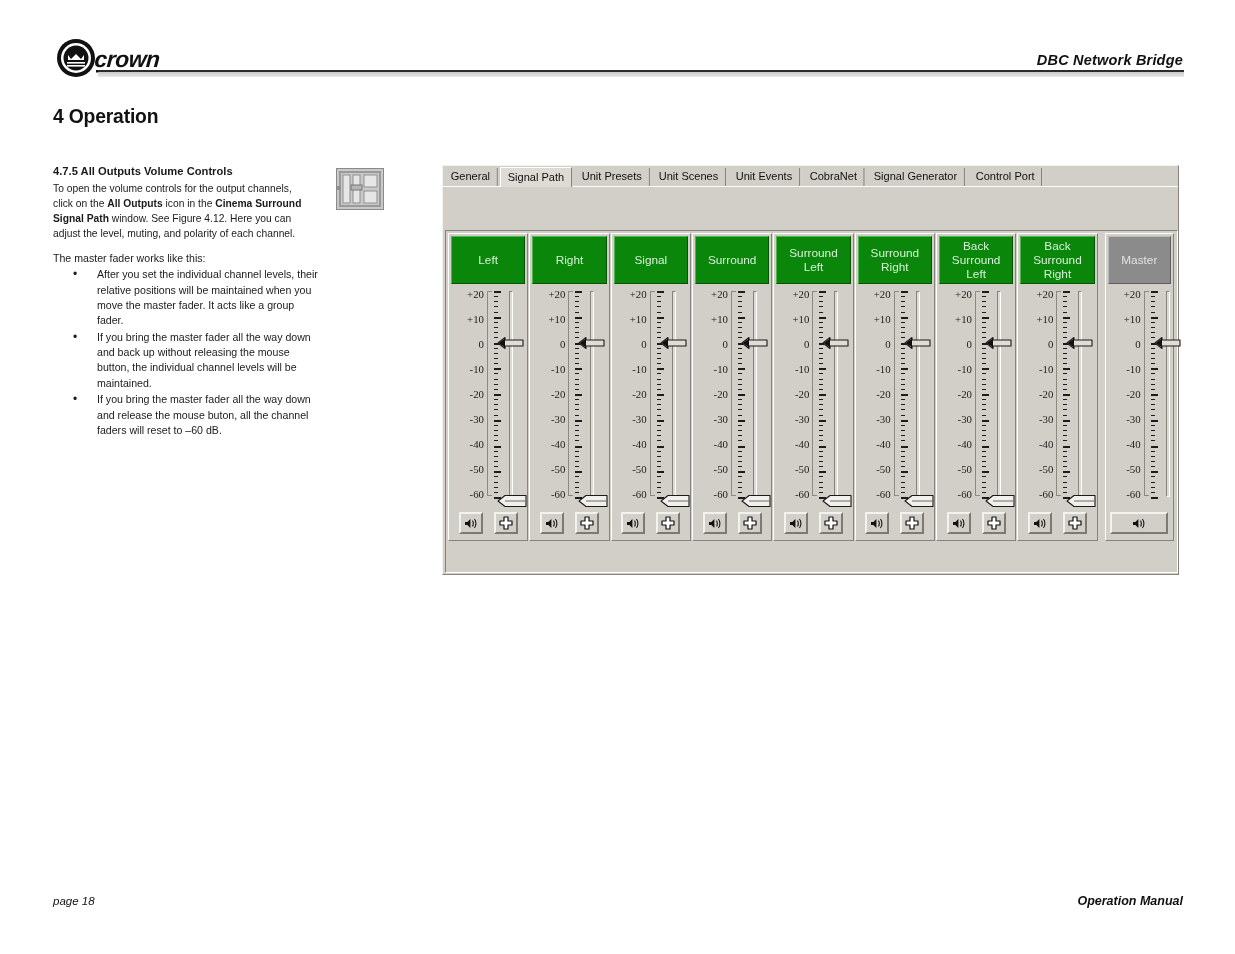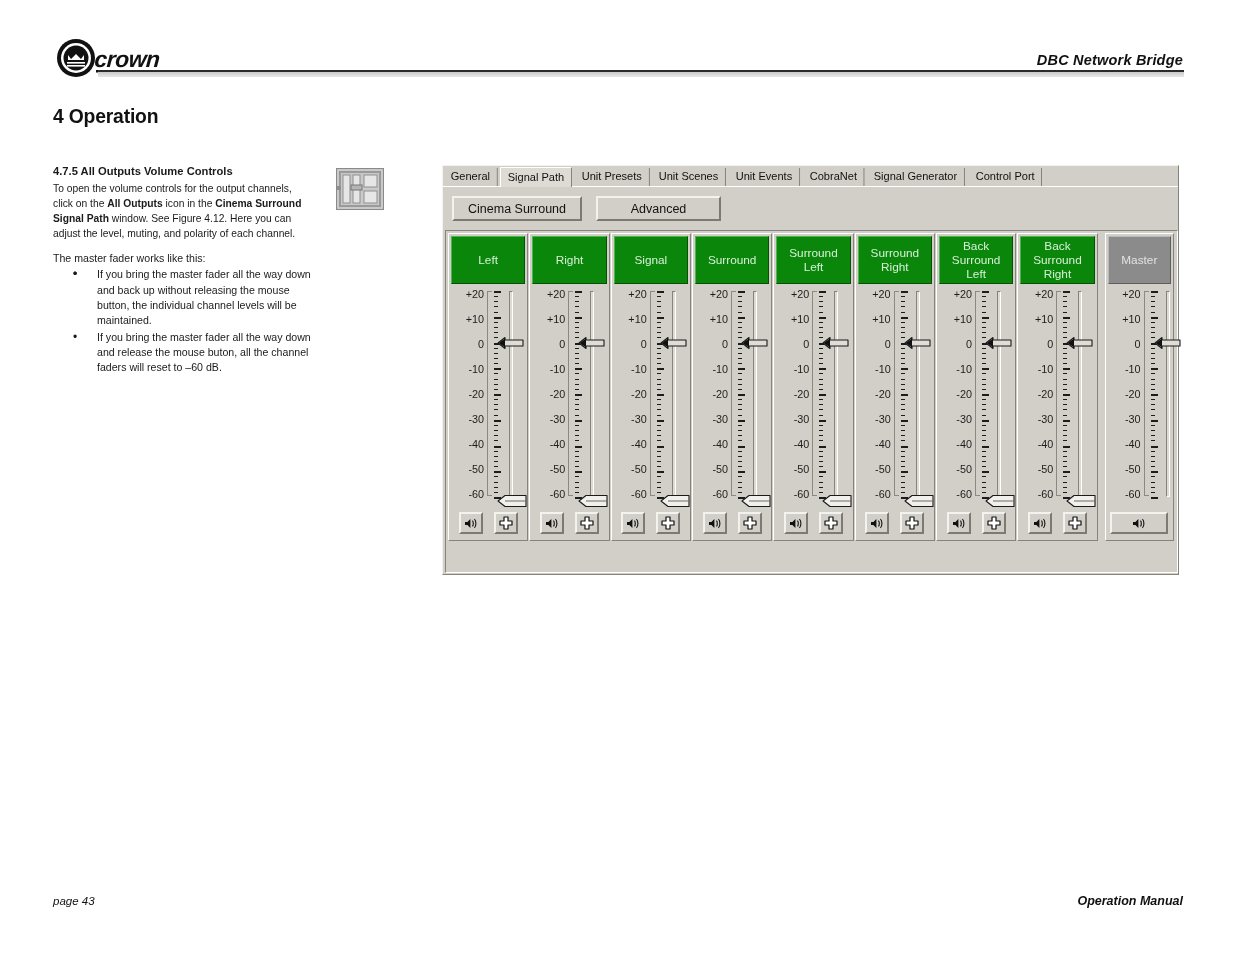--- a/index.html
+++ b/index.html
@@ -123,21 +123,21 @@
     display: flex; align-items: center; justify-content: center; text-align: center;
     font-size: 11.8px; line-height: 14px;
     border-top: 1px solid #4fb34f; border-left: 1px solid #4fb34f;
     border-right: 1px solid #055205; border-bottom: 1px solid #055205;
   }
   .strip.master .ch-head { background: #8b8b8b; color: #e2e2e2;
     border-top: 1px solid #b9b9b9; border-left: 1px solid #b9b9b9;
     border-right: 1px solid #5e5e5e; border-bottom: 1px solid #5e5e5e; }
 
   
-  .fader { position: relative; height: 214px; margin: 2px 2px 0 2px; }
+  .fader { position: relative; height: 214px; margin: 2px 2px 0 2px; font-family: Liberation Serif, serif; }
   .scale { position: absolute; left: 0; top: 2px; width: 36px; }
   .scale div {
     font-size: 10.8px; color: #1c1c1c; text-align: right;
     height: 25px; line-height: 12px; padding-right: 3px;
   }
   .axisline {
     position: absolute; left: 36px; top: 5px; width: 1px; height: 205px;
     background: #8c8981;
   }
   .axiscap-t { position: absolute; left: 36px; top: 5px; width: 5px; height: 1px; background: #8c8981; }
@@ -224,21 +224,21 @@
   <div class="hdr-rule-dark"></div>
   <div class="hdr-rule-light"></div>
   <div class="hdr-title">DBC Network Bridge</div>
   <div class="chapter-title">4 Operation</div>
 
   <div class="col">
     <div class="sec-head">4.7.5 All Outputs Volume Controls</div>
     <p class="body-p"><span>To open the volume controls for the output channels, click on the </span><b>All Outputs</b><span> icon in the </span><b>Cinema Surround Signal Path</b><span> window. See Figure 4.12. Here you can adjust the level, muting, and polarity of each channel.</span></p>
     <p class="lead-in">The master fader works like this:</p>
     <ul class="bullets">
-      <li><span class="bul">•</span></li>
+      <li><span class="bul">•</span><span>After you set the individual channel levels, their relative positions will be maintained when you move the master fader. It acts like a group fader.</span></li>
       <li><span class="bul">•</span><span>If you bring the master fader all the way down and back up without releasing the mouse button, the individual channel levels will be maintained.</span></li>
       <li><span class="bul">•</span><span>If you bring the master fader all the way down and release the mouse buton, all the channel faders will reset to –60 dB.</span></li>
     </ul>
   </div>
 
   <div class="icon-alloutputs">
     <svg width="46" height="40" viewBox="0 0 46 40">
       <rect x="0" y="0" width="46" height="40" fill="#c9c9c9"></rect>
       <rect x="3" y="3" width="40" height="34" fill="none" stroke="#9a9a9a" stroke-width="2"></rect>
       <rect x="6" y="6" width="7" height="28" fill="#e6e6e6" stroke="#8f8f8f"></rect>
@@ -257,24 +257,20 @@
         <div class="tab active">Signal Path</div>
         <div class="tab">Unit Presets</div>
         <div class="tab">Unit Scenes</div>
         <div class="tab">Unit Events</div>
         <div class="tab">CobraNet</div>
         <div class="tab">Signal Generator</div>
         <div class="tab">Control Port</div>
         <div class="tabfill"></div>
       </div>
 
-    <div class="subbar">
-      <div class="wbtn cinema">Cinema Surround</div>
-      <div class="wbtn advanced">Advanced</div>
-    </div>
 
     <div class="mixer">
       <div class="strips">
           <div class="strip">
             <div class="ch-head">
               <div>
                 <div>Left</div>
               </div>
             </div>
             <div class="fader">
@@ -1118,15 +1114,15 @@
   <path d="M10.4 2.1c2 1.7 2 7.1 0 8.8" stroke="#111" stroke-width="1.1" fill="none"></path>
 </svg>
                 </span>
               </div>
             </div>
           </div>
         </div>
     </div>
   </div>
 
-  <div class="foot-left">page 43</div>
+  <div class="foot-left">page 18</div>
   <div class="foot-right">Operation Manual</div>
 </div>
 
 </body></html>

